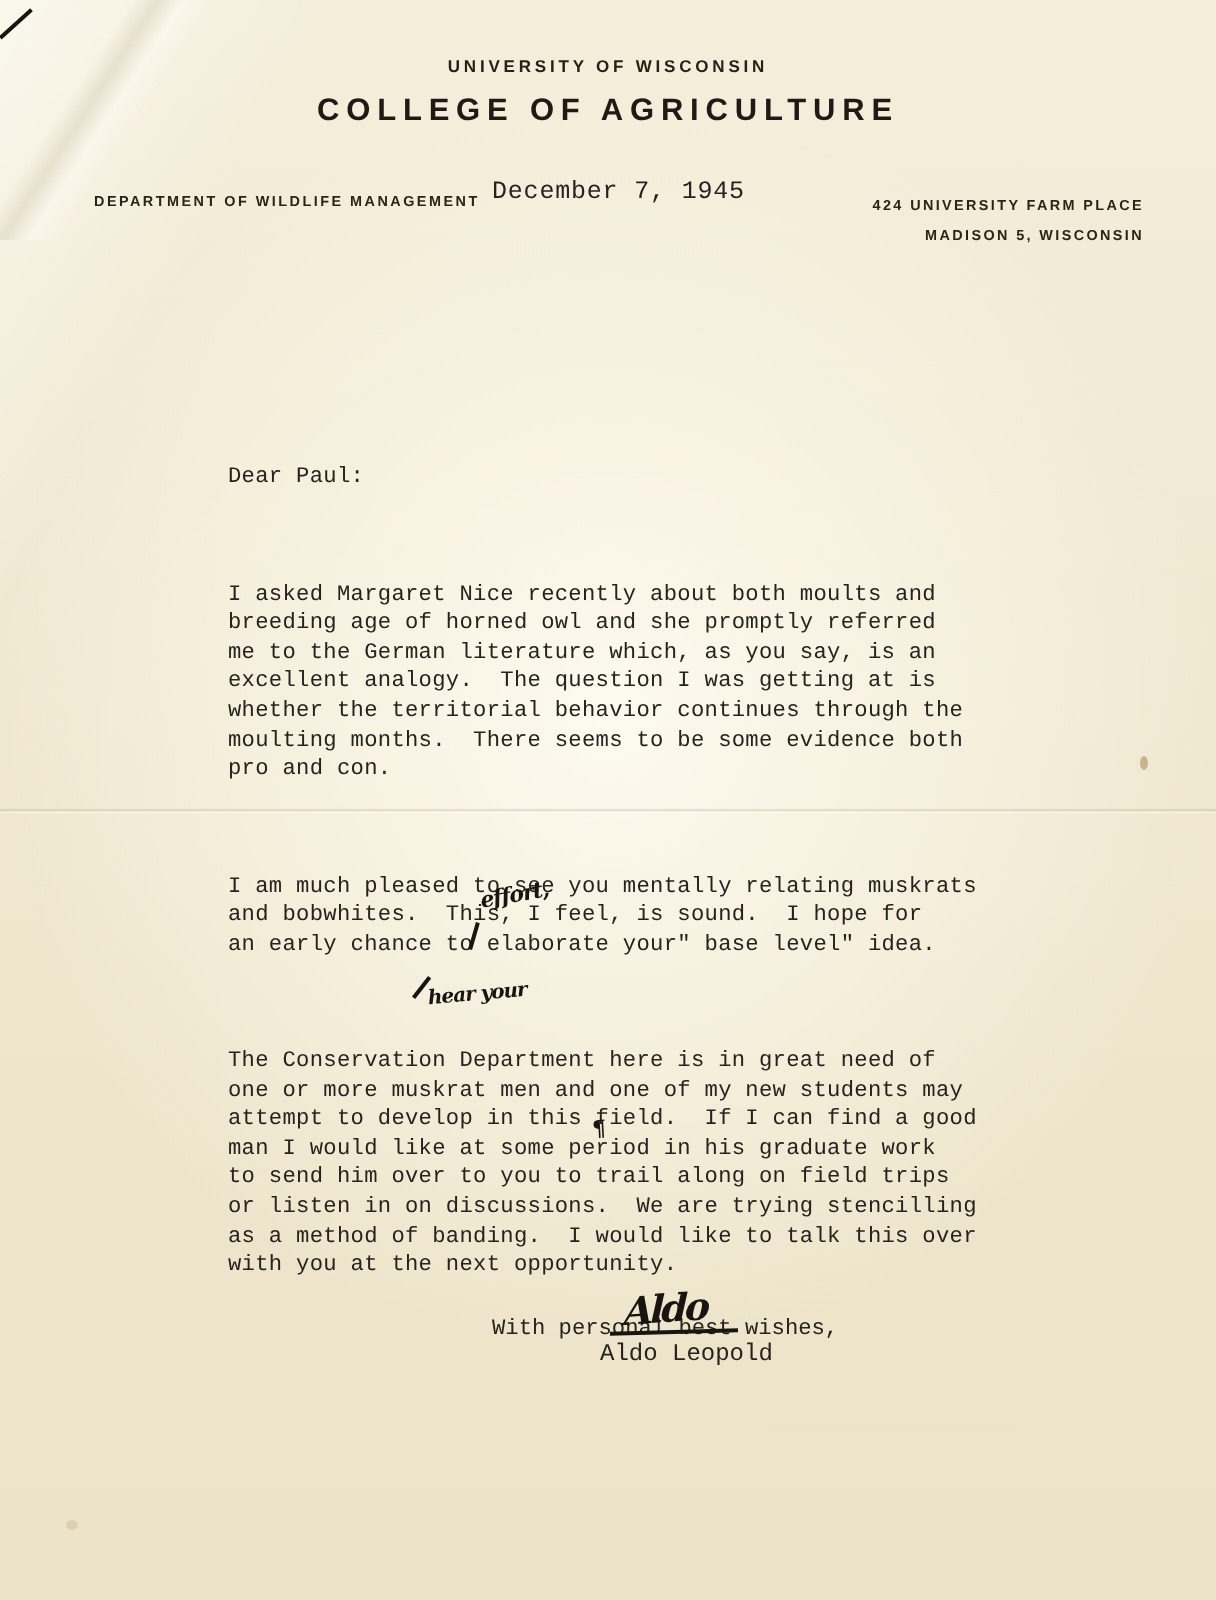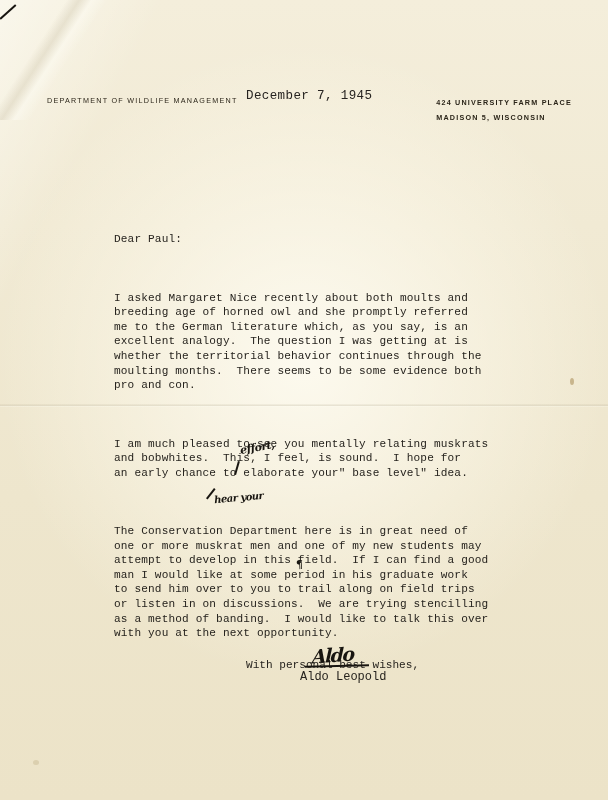--- a/index.html
+++ b/index.html
@@ -69,36 +69,37 @@
 
   .meta-row {
     position: absolute;
     top: 93px; left: 0; right: 0;
     height: 40px;
   }
   .meta-dept {
     position: absolute;
     left: 47px; top: 3px;
     font-size: 7.2px;
-    font-weight: normal;
+    font-weight: bold;
     letter-spacing: 1.25px;
     color: #2b2519;
     text-transform: uppercase;
   }
   .meta-date {
     position: absolute;
     left: 246px; top: -4px;
     font-family: "Liberation Mono", "DejaVu Sans Mono", monospace;
     font-size: 12.5px;
     letter-spacing: 0.4px;
     color: #262320;
   }
   .meta-addr {
     position: absolute;
     right: 36px; top: 2px;
+    text-align: right;
     font-size: 7.2px;
     font-weight: bold;
     letter-spacing: 1.2px;
     color: #2b2519;
     text-transform: uppercase;
     line-height: 15px;
   }
 
   
   .typed {
@@ -215,20 +216,24 @@
 </head>
 <body>
 
 <div class="page">
 
   <div class="crease-diag"></div>
   <div class="crease-h" style="top:404px;"></div>
   <div class="smudge" style="left:570px; top:378px; width:4px; height:7px; background:rgba(150,118,56,0.45);"></div>
   <div class="smudge" style="left:33px; top:760px; width:6px; height:5px; background:rgba(168,146,98,0.25);"></div>
 
+  <div class="letterhead">
+    <div class="lh-university">University of Wisconsin</div>
+    <div class="lh-college">College of Agriculture</div>
+  </div>
 
   <div class="meta-row">
     <div class="meta-dept">Department of Wildlife Management</div>
     <div class="meta-date">December 7, 1945</div>
     <div class="meta-addr">
       <div>424 University Farm Place</div>
       <div>Madison 5, Wisconsin</div>
     </div>
   </div>
 

